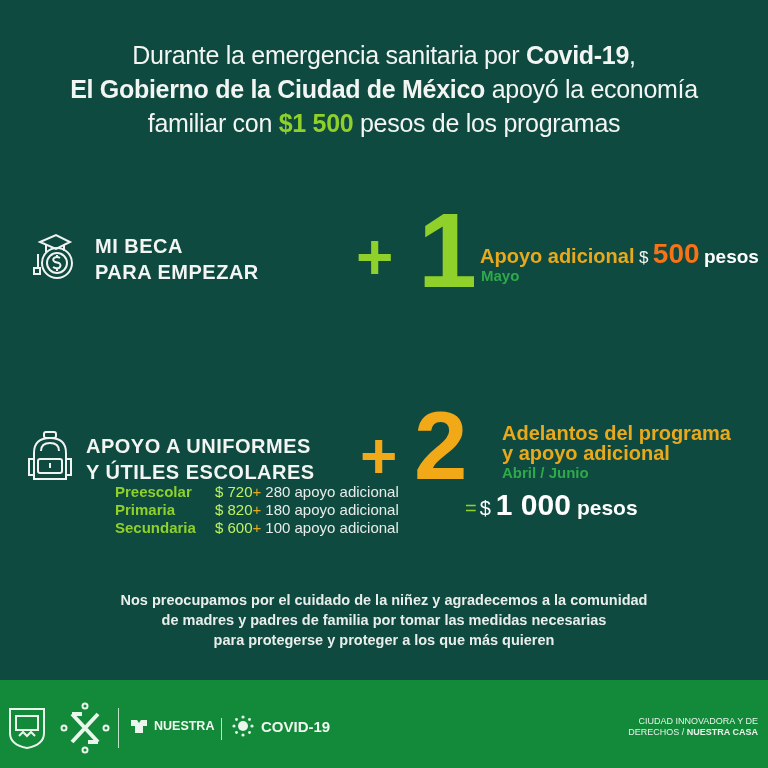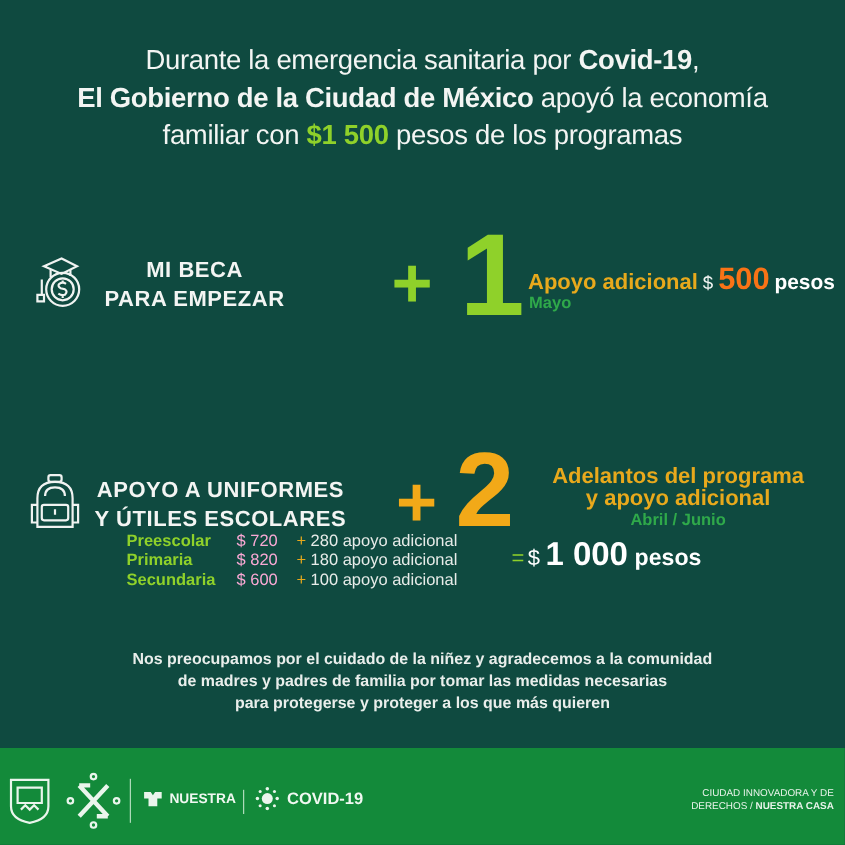--- a/index.html
+++ b/index.html
@@ -1,30 +1,30 @@
 <!DOCTYPE html>
 <html><head>
 <meta charset="utf-8">
 <style>
   html, body { margin:0; padding:0; }
   body { width:768px; height:768px; overflow:hidden; background:#0f4a40; font-family:"Liberation Sans", sans-serif; color:#fff; position:relative; }
   .headline { position:absolute; top:38px; left:0; width:768px; text-align:center; font-size:25px; line-height:34px; color:#f3f5f3; letter-spacing:-0.3px; }
   .headline b { font-weight:700; }
   .lime { color:#8fd12a; font-weight:700; }
-  .row { position:absolute; left:0; width:768px;text-align:center; }
+  .row { position:absolute; left:0; width:768px; }
   .icon { position:absolute; }
   .prog-title { position:absolute; font-weight:700; font-size:20px; line-height:26px; letter-spacing:0.5px; color:#f3f5f3; }
   .plus { position:absolute; font-weight:700; }
   .bignum { position:absolute; font-weight:700; }
   .small-or { color:#e8a91c; font-weight:700; font-size:20px; }
   .small-gr { color:#2fa94a; font-weight:700; font-size:15px; }
   .breakdown { position:absolute; left:115px; top:483px; font-size:15px; line-height:18px; }
   .breakdown div { display:flex; white-space:nowrap; }
   .lvl { width:100px; color:#8fd12a; font-weight:700; }
-  .amt { color:#f9a8d4; margin-right:17px; }
+  .amt { color:#bef264; margin-right:0; }
   .plus-s { color:#e8a91c; margin-right:4px; }
   .rest { color:#e8ece9; }
   .total { position:absolute; left:465px; top:488px; display:flex; align-items:baseline; }
   .closing { position:absolute; top:590px; left:0; width:768px; text-align:center; font-size:14.5px; line-height:20px; font-weight:700; color:#e9eeeb; }
   .footer { position:absolute; bottom:0; left:0; width:768px; height:88px; background:#138a3a; }
   .foot-item { position:absolute; display:flex; align-items:center; }
   .sep { position:absolute; width:1px; background:#bfe3c8; }
   .slogan { position:absolute; right:10px; top:36px; font-size:9px; line-height:11px; color:#e8f3ea; text-align:right; }
 </style>
 </head>

